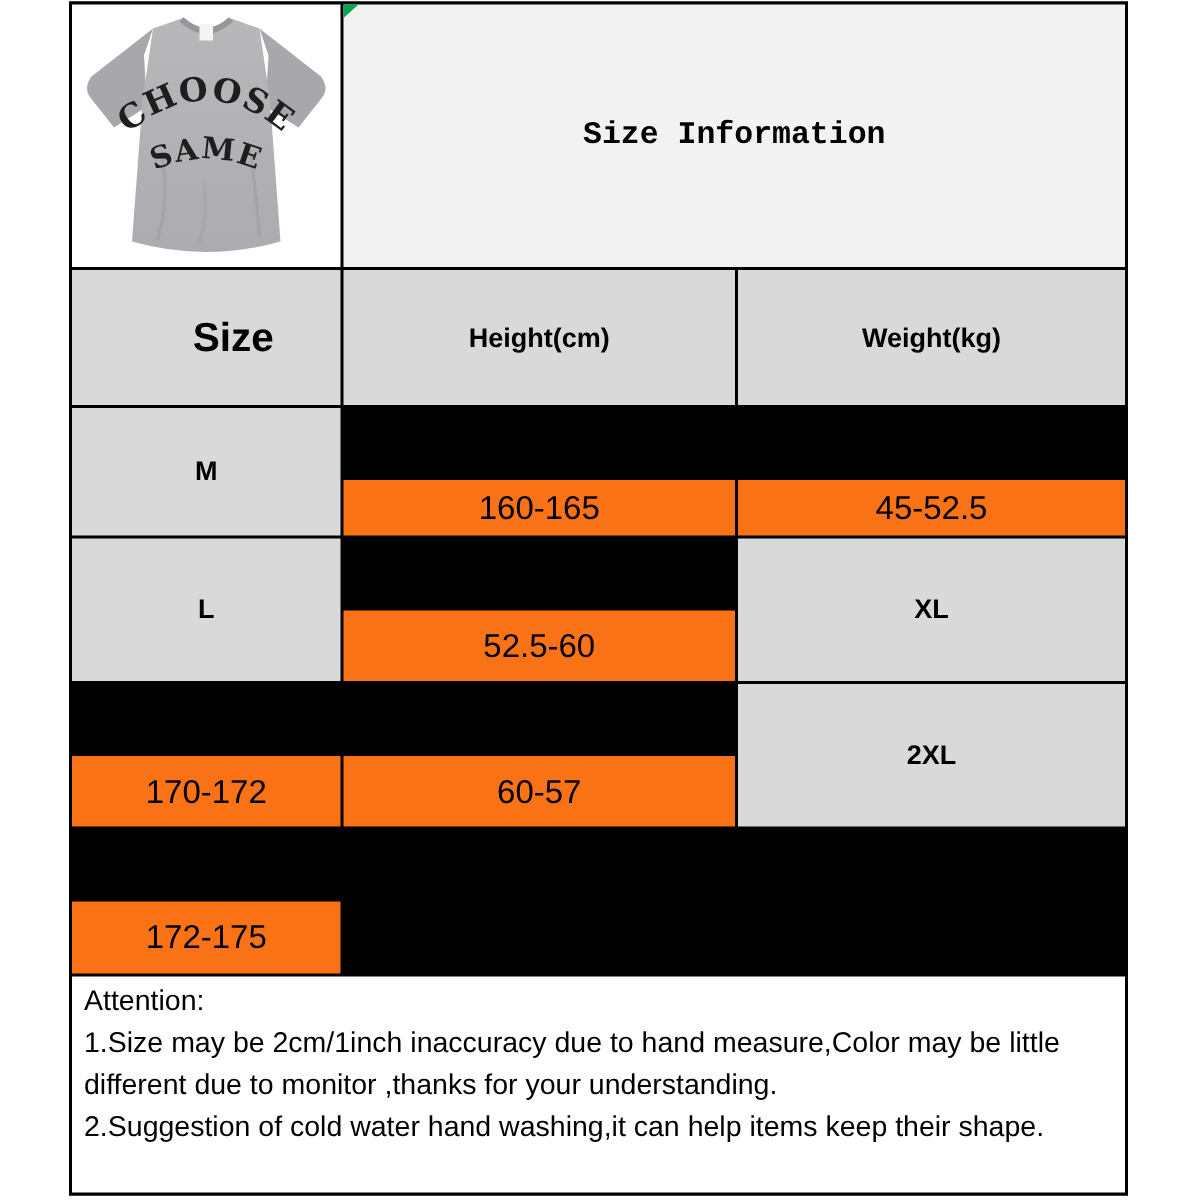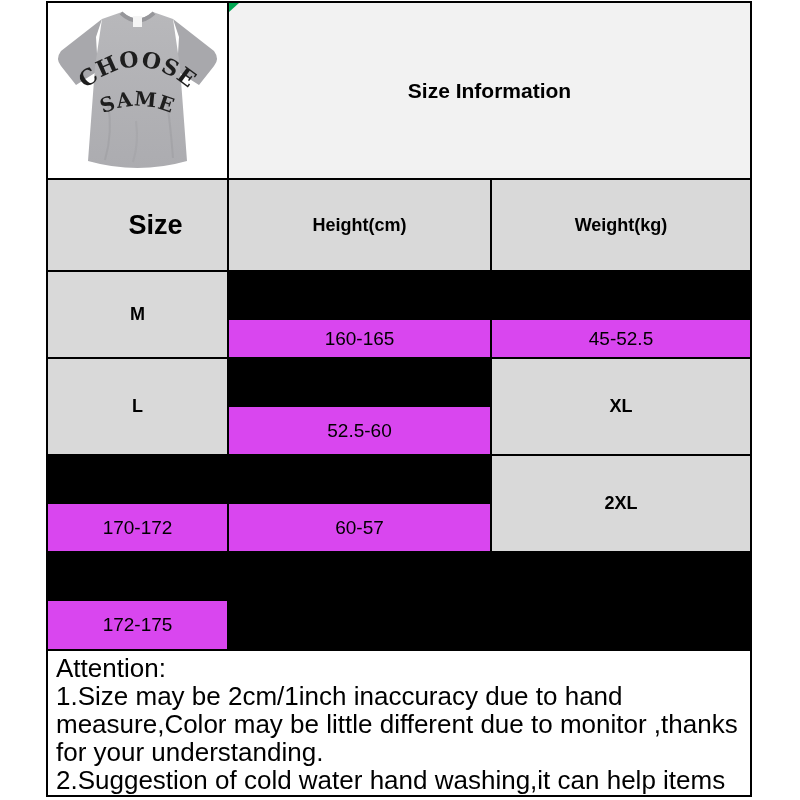--- a/index.html
+++ b/index.html
@@ -16,34 +16,34 @@
     box-sizing:border-box;border:2px solid #000;background:#000;
     display:grid;
     grid-template-columns:179px 261px 1fr;
     grid-template-rows:175px 90px 85px 95px 95px 96px 1fr;
     gap:2px;
   }
   .cell{display:flex;align-items:center;justify-content:center;overflow:hidden;}
   .photo-cell{background:#ffffff;}
   .title-cell{
     background:#f2f2f2;grid-column:2/4;position:relative;
-    font-size:21px;font-weight:bold;
+    font-size:21px;font-weight:bold;font-family:Liberation Mono, monospace;
   }
   .corner-marker{
     position:absolute;top:0;left:0;width:0;height:0;
     border-top:9px solid #00a651;border-right:10px solid transparent;
   }
   .head-cell{background:#d9d9d9;font-weight:bold;font-size:18px;}
   .head-size{font-size:27px;padding-left:36px;}
   .label-cell{background:#d9d9d9;font-weight:bold;font-size:18px;}
-  .value-cell{background:#d946ef;font-size:19px;font-weight:400;margin-top:48px;}
+  .value-cell{background:#f97316;font-size:22px;font-weight:400;margin-top:48px;}
   .attention-cell{
     background:#ffffff;grid-column:1/4;
     display:block;padding:3px 8px;box-sizing:border-box;
-    font-size:26px;line-height:28px;font-weight:400;
+    font-size:19px;line-height:28px;font-weight:400;
   }
   .shirt-svg{display:block;}
 </style>
 </head>
 <body>
 
 <div class="canvas">
   <div class="size-table">
 
     <div class="cell photo-cell">

